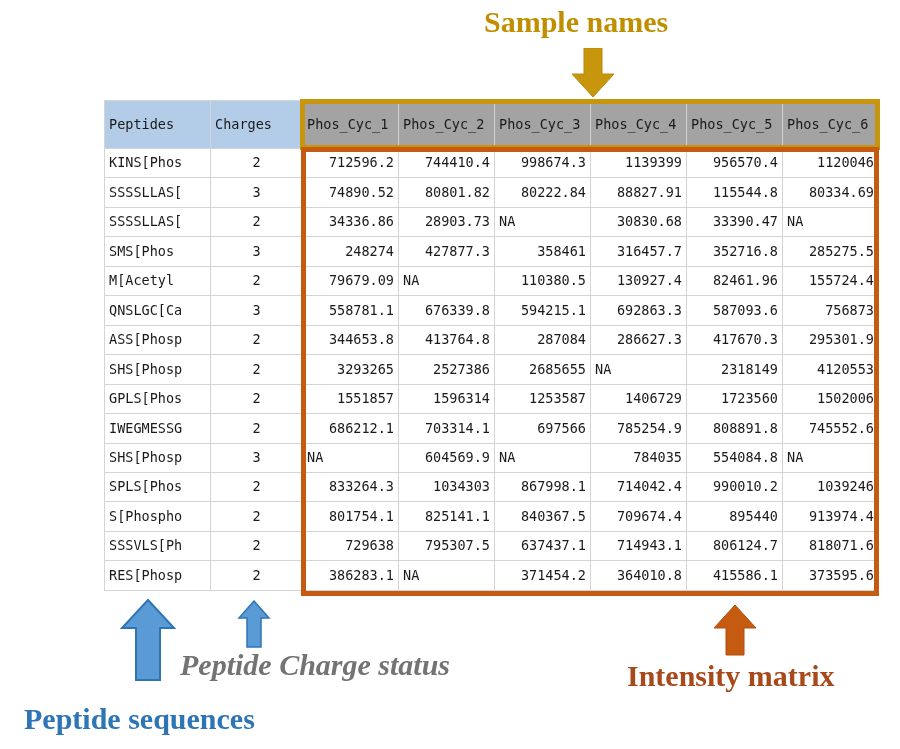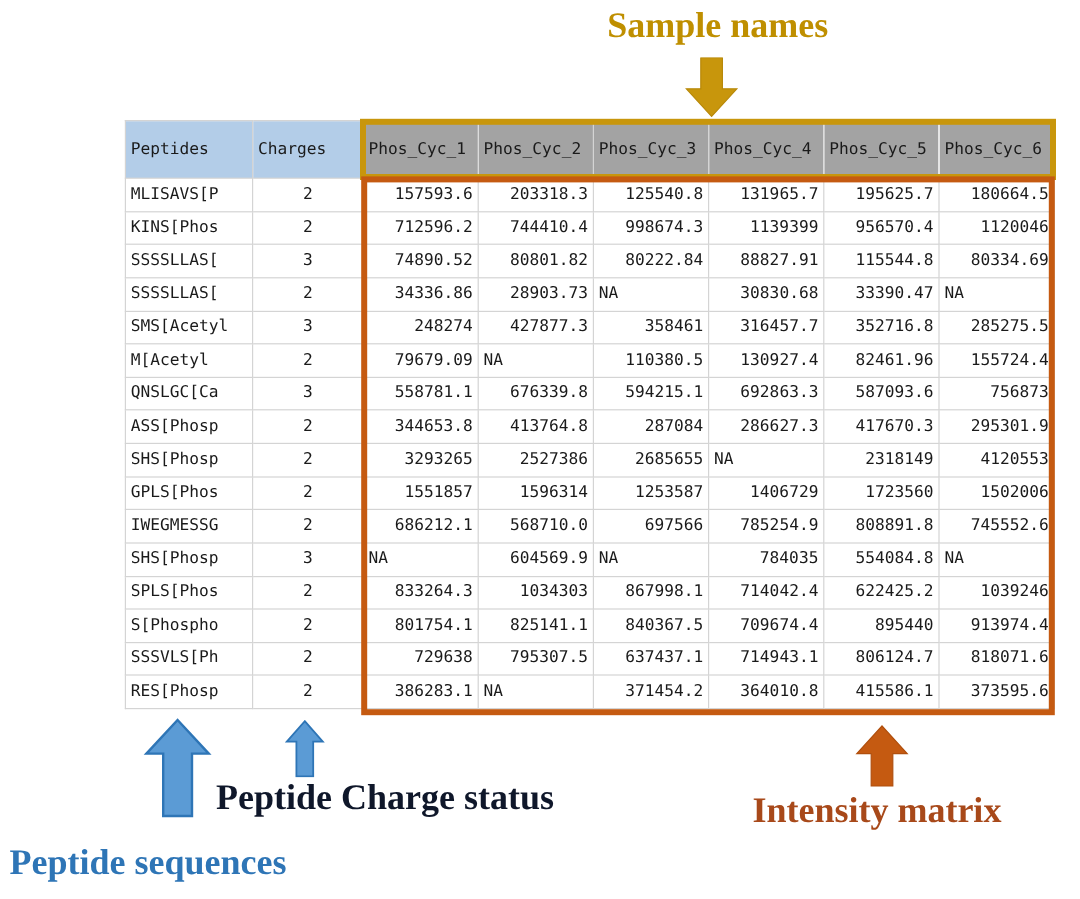--- a/index.html
+++ b/index.html
@@ -103,37 +103,38 @@
   }
 
   
   .label {
     position: absolute;
     font-family: "Liberation Serif", "DejaVu Serif", serif;
     font-weight: bold;
     white-space: nowrap;
   }
   #lbl-sample {
-    left: 506px; top: 5px;
+    left: 484px; top: 5px;
     font-size: 30px;
     color: #bf8f00;
   }
   #lbl-intensity {
     left: 613px; top: 659px;
     font-size: 30px;
     color: #a8491a;
     margin-left: 14px;
   }
   #lbl-charge {
     left: 180px; top: 648px;
     font-size: 30px;
-    color: #0f172a;
+    color: #737373;
+    font-style: italic;
   }
   #lbl-peptide {
-    left: 8px; top: 702px;
+    left: 24px; top: 702px;
     font-size: 30px;
     color: #2e75b6;
   }
 </style>
 </head>
 <body>
 
 <table id="sheet">
   <colgroup>
     <col class="w-pep">
@@ -152,30 +153,20 @@
       <th class="hdr-yellow">Phos_Cyc_1</th>
       <th class="hdr-yellow">Phos_Cyc_2</th>
       <th class="hdr-yellow">Phos_Cyc_3</th>
       <th class="hdr-yellow">Phos_Cyc_4</th>
       <th class="hdr-yellow">Phos_Cyc_5</th>
       <th class="hdr-yellow">Phos_Cyc_6</th>
     </tr>
   </thead>
   <tbody id="sheet-body">
       <tr>
-        <td class="c-pep">MLISAVS[P</td>
-        <td class="c-chg">2</td>
-        <td class="c-num">157593.6</td>
-        <td class="c-num">203318.3</td>
-        <td class="c-num">125540.8</td>
-        <td class="c-num">131965.7</td>
-        <td class="c-num">195625.7</td>
-        <td class="c-num">180664.5</td>
-      </tr>
-      <tr>
         <td class="c-pep">KINS[Phos</td>
         <td class="c-chg">2</td>
         <td class="c-num">712596.2</td>
         <td class="c-num">744410.4</td>
         <td class="c-num">998674.3</td>
         <td class="c-num">1139399</td>
         <td class="c-num">956570.4</td>
         <td class="c-num">1120046</td>
       </tr>
       <tr>
@@ -192,21 +183,21 @@
         <td class="c-pep">SSSSLLAS[</td>
         <td class="c-chg">2</td>
         <td class="c-num">34336.86</td>
         <td class="c-num">28903.73</td>
         <td class="c-na">NA</td>
         <td class="c-num">30830.68</td>
         <td class="c-num">33390.47</td>
         <td class="c-na">NA</td>
       </tr>
       <tr>
-        <td class="c-pep">SMS[Acetyl</td>
+        <td class="c-pep">SMS[Phos</td>
         <td class="c-chg">3</td>
         <td class="c-num">248274</td>
         <td class="c-num">427877.3</td>
         <td class="c-num">358461</td>
         <td class="c-num">316457.7</td>
         <td class="c-num">352716.8</td>
         <td class="c-num">285275.5</td>
       </tr>
       <tr>
         <td class="c-pep">M[Acetyl</td>
@@ -255,21 +246,21 @@
         <td class="c-num">1596314</td>
         <td class="c-num">1253587</td>
         <td class="c-num">1406729</td>
         <td class="c-num">1723560</td>
         <td class="c-num">1502006</td>
       </tr>
       <tr>
         <td class="c-pep">IWEGMESSG</td>
         <td class="c-chg">2</td>
         <td class="c-num">686212.1</td>
-        <td class="c-num">568710.0</td>
+        <td class="c-num">703314.1</td>
         <td class="c-num">697566</td>
         <td class="c-num">785254.9</td>
         <td class="c-num">808891.8</td>
         <td class="c-num">745552.6</td>
       </tr>
       <tr>
         <td class="c-pep">SHS[Phosp</td>
         <td class="c-chg">3</td>
         <td class="c-na">NA</td>
         <td class="c-num">604569.9</td>
@@ -278,21 +269,21 @@
         <td class="c-num">554084.8</td>
         <td class="c-na">NA</td>
       </tr>
       <tr>
         <td class="c-pep">SPLS[Phos</td>
         <td class="c-chg">2</td>
         <td class="c-num">833264.3</td>
         <td class="c-num">1034303</td>
         <td class="c-num">867998.1</td>
         <td class="c-num">714042.4</td>
-        <td class="c-num">622425.2</td>
+        <td class="c-num">990010.2</td>
         <td class="c-num">1039246</td>
       </tr>
       <tr>
         <td class="c-pep">S[Phospho</td>
         <td class="c-chg">2</td>
         <td class="c-num">801754.1</td>
         <td class="c-num">825141.1</td>
         <td class="c-num">840367.5</td>
         <td class="c-num">709674.4</td>
         <td class="c-num">895440</td>

